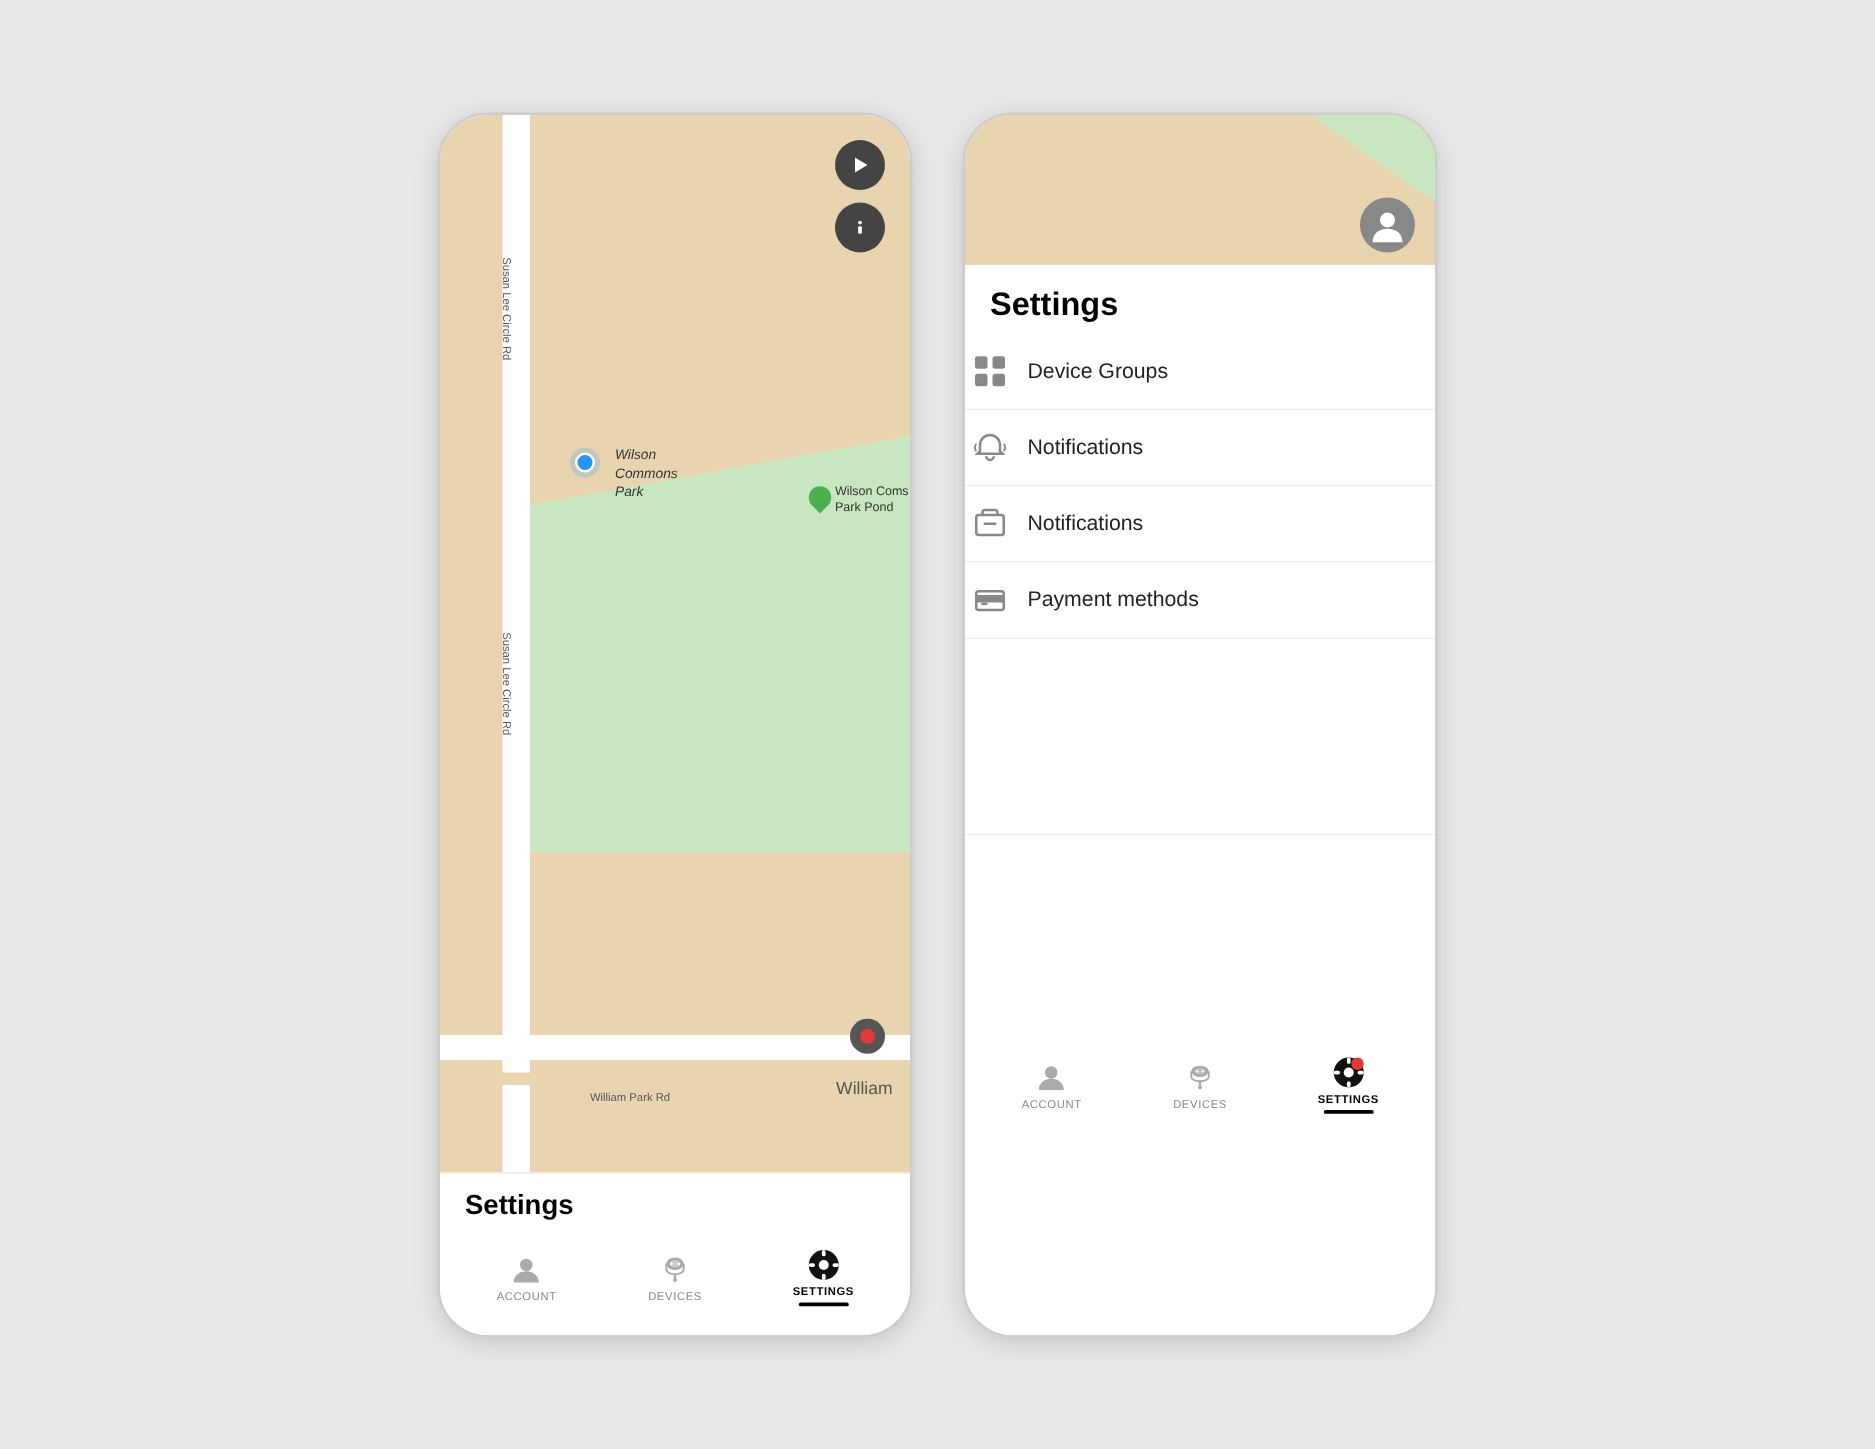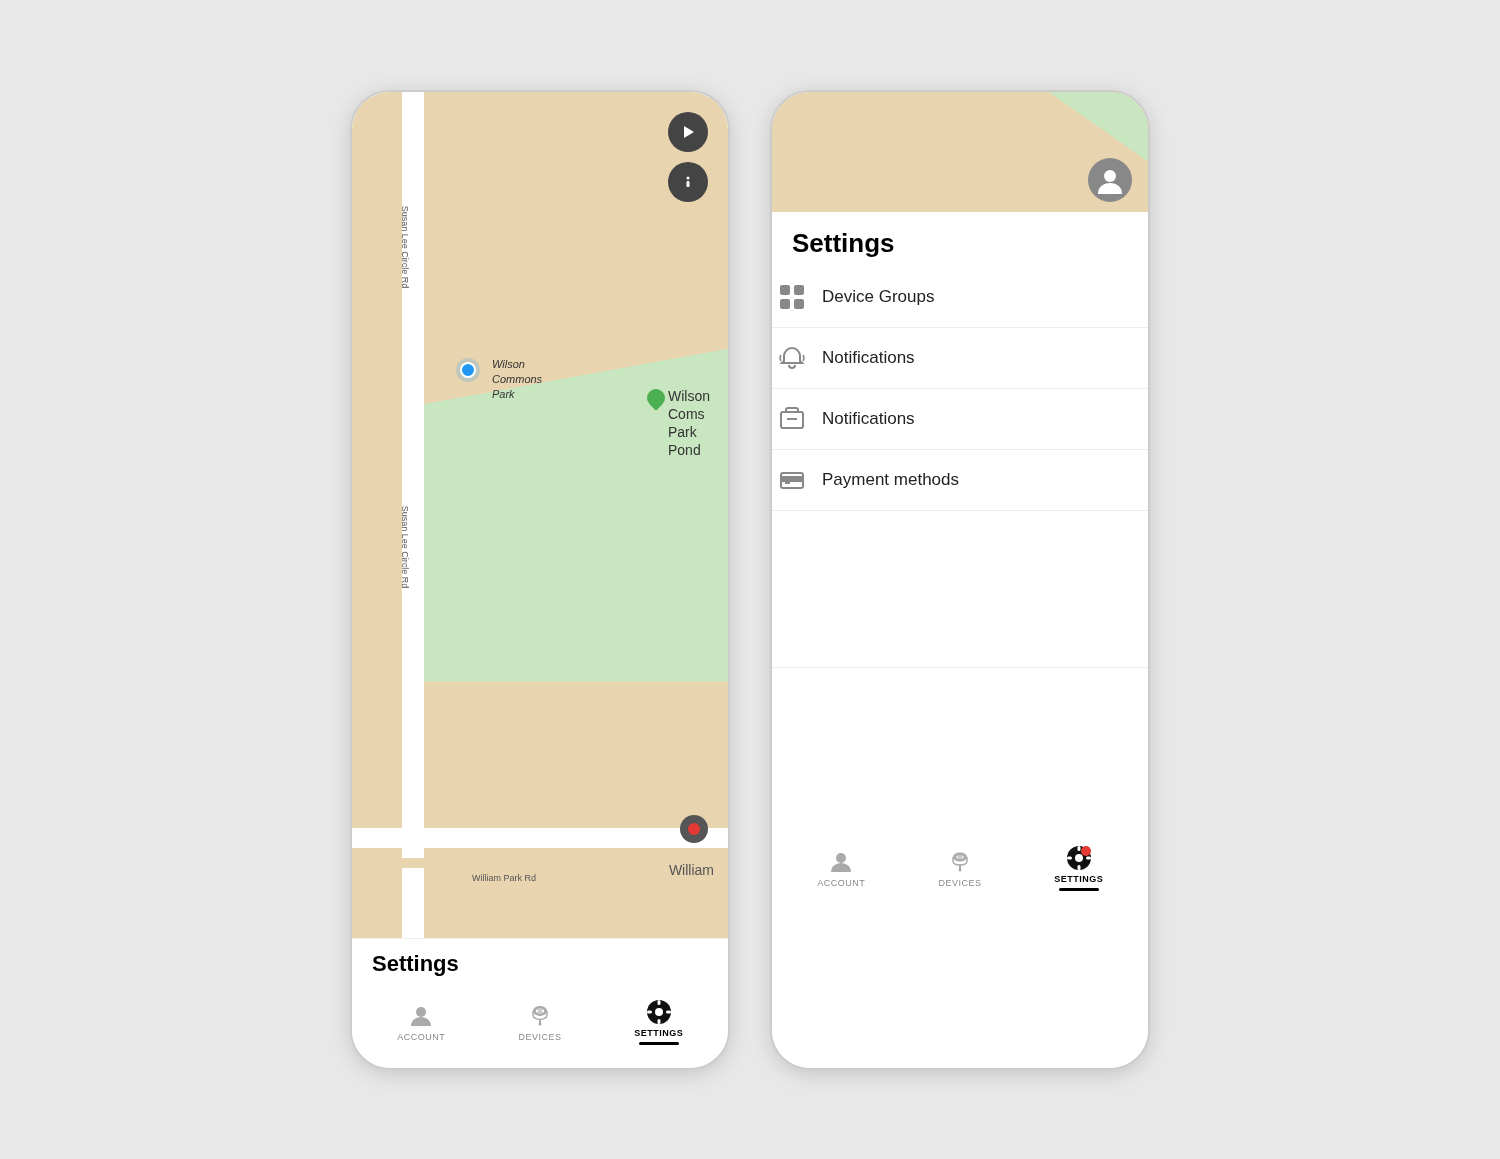--- a/index.html
+++ b/index.html
@@ -250,21 +250,21 @@
           <rect x="6.5" y="7" width="3" height="6" rx="1" fill="#fff"></rect>
         </svg>
     </div>
 
     <div class="loc-dot"></div>
 
     <div style="position:absolute;left:140px;top:265px;font-size:11px;color:#333;line-height:1.4;font-style:italic;">Wilson<br>Commons<br>Park</div>
 
     <div style="position:absolute;left:295px;top:295px;display:flex;align-items:flex-start;gap:3px;">
       <div style="width:18px;height:18px;background:#4CAF50;border-radius:50% 50% 50% 0;transform:rotate(-45deg);flex-shrink:0;margin-top:2px;"></div>
-      <div style="font-size:14px;color:#333;line-height:1.3;">Wilson Coms<br>Park Pond</div>
+      <div style="font-size:10px;color:#333;line-height:1.3;">Wilson Coms<br>Park Pond</div>
     </div>
 
     <div class="tracker-dot" style="bottom:95px;right:20px;">
       <div class="inner"></div>
     </div>
   </div>
 
   <div class="bottom-bar">
     <div class="bottom-bar-title">Settings</div>
     <div class="nav-tabs">

